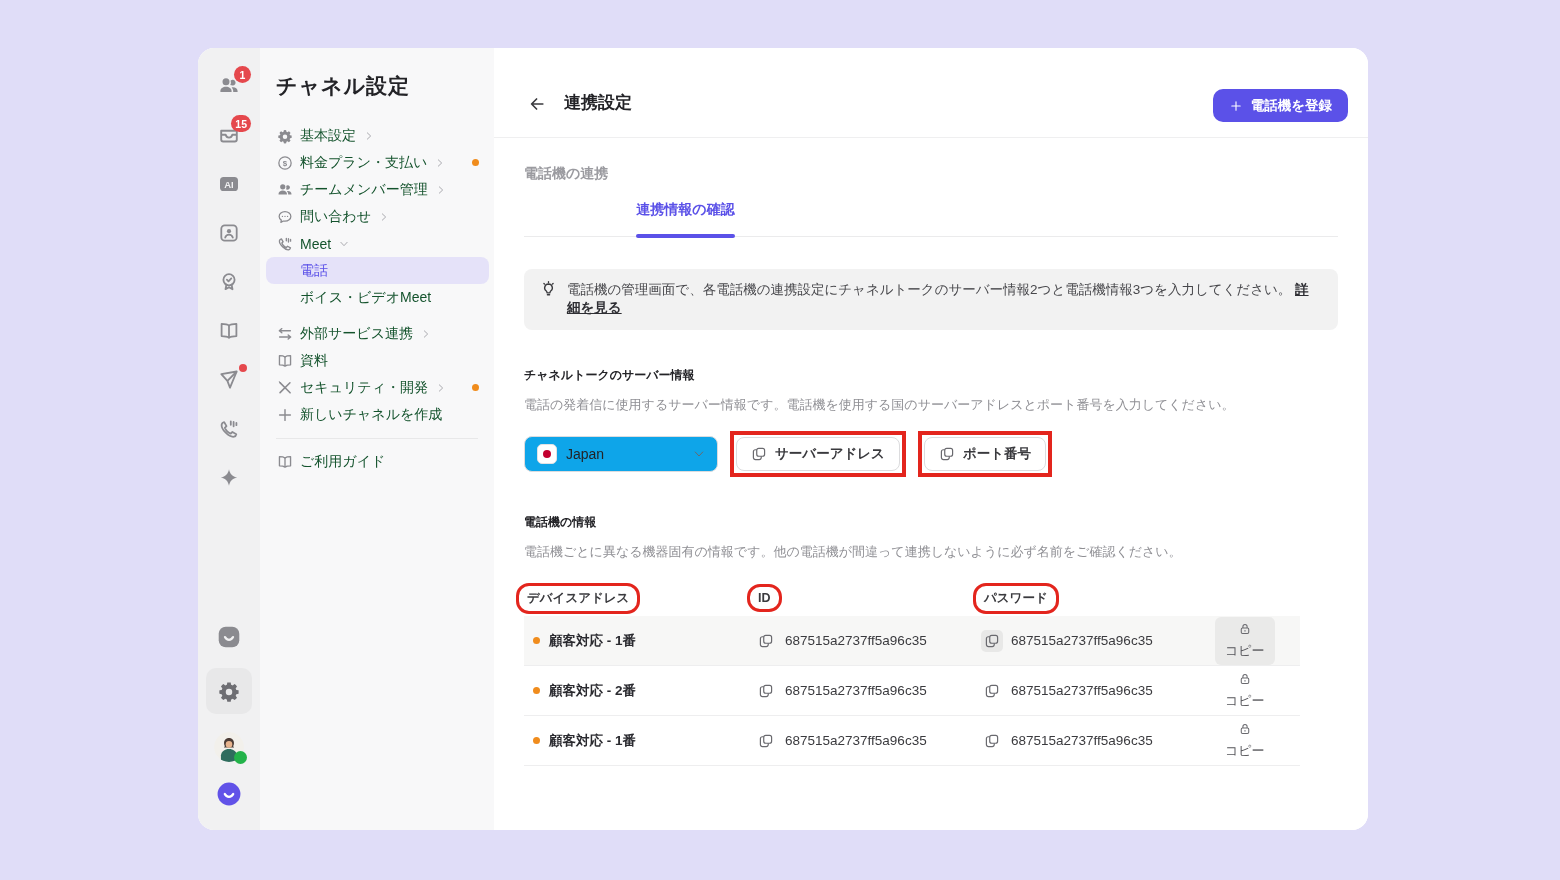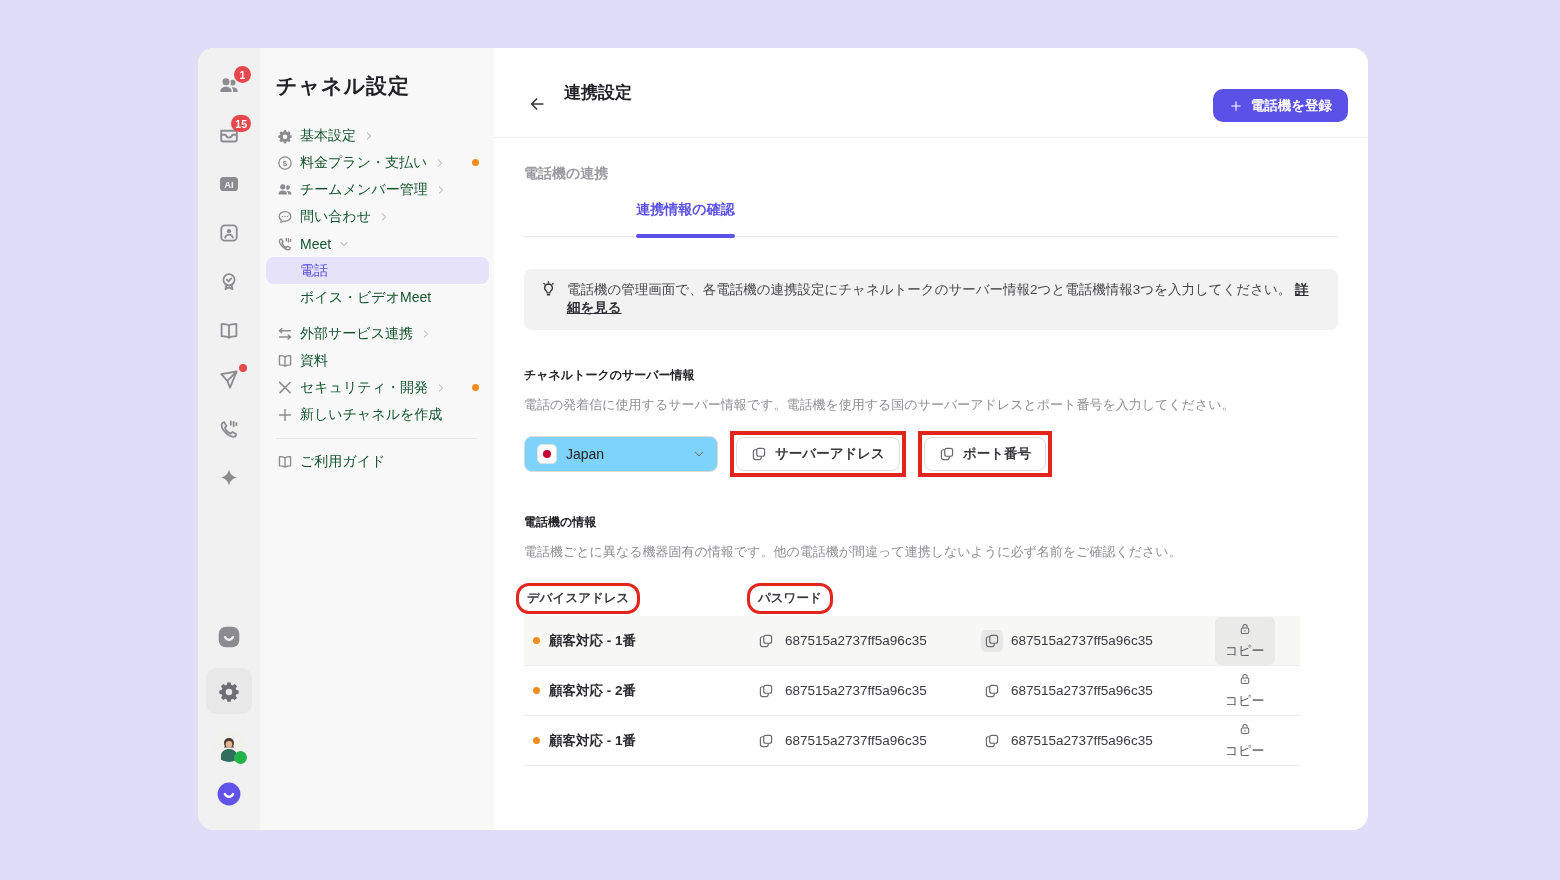--- a/index.html
+++ b/index.html
@@ -41,38 +41,38 @@
   .sb-dot { width:7px; height:7px; border-radius:50%; background:#F08C1D; position:absolute; right:15px; top:10px; }
   .sb-child { padding-left:40px; }
   .sb-selected { background:#E5E2F9; border-radius:8px; margin:0 5px 0 6px; padding-left:34px; color:#5B51E8; font-weight:500; }
   .sb-divider { height:1px; background:#E8E8E9; margin:10px 16px 9px; }
   .sb-gap { height:9px; }
   
   .main { flex:1; background:#fff; display:flex; flex-direction:column; }
   .main-header { height:90px; position:relative; border-bottom:1px solid #EFEFF0; flex-shrink:0; }
   .back-btn { position:absolute; left:33px; top:46px; width:20px; height:20px; color:#3A3A3E; cursor:pointer; }
   .back-btn svg { width:20px; height:20px; }
-  .page-title { position:absolute; left:70px; top:33px; font-size:17px; font-weight:bold; color:#232327; }
+  .page-title { position:absolute; left:70px; top:43px; font-size:17px; font-weight:bold; color:#232327; }
   .register-btn { position:absolute; right:20px; top:41px; height:33px; border-radius:10px; background:#5B51E8; color:#fff;
     font-size:13.5px; font-weight:bold; display:flex; align-items:center; gap:8px; padding:0 16px; border:none; cursor:pointer; }
   .register-btn svg { width:14px; height:14px; }
   .content { padding:0 30px; }
   .tabs { display:flex; gap:28px; margin-top:27px; border-bottom:1px solid #EBEBEC; width:814px; }
   .tab { padding-bottom:17px; font-size:14px; font-weight:bold; color:#9B9BA0; position:relative; cursor:pointer; }
   .tab.active { color:#5B51E8;margin-top:36px; }
   .tab.active::after { content:""; position:absolute; left:0; right:0; bottom:-2px; height:4px; background:#5B51E8; border-radius:3px; }
   .notice { margin-top:32px; width:814px; background:#F2F2F2; border-radius:8px; padding:12px 18px 13px 15px;
     display:flex; gap:9px; font-size:13.5px; line-height:18px; color:#47474B; }
   .notice .bulb { width:19px; height:19px; color:#3A3A3E; flex-shrink:0; margin-top:-1px; }
   .notice .bulb svg { width:19px; height:19px; }
   .notice a { color:#2E2E33; font-weight:bold; text-decoration:underline; cursor:pointer; }
   .sec-title { font-size:12px; font-weight:bold; color:#232327; margin-top:37px; }
   .sec-desc { font-size:13px; color:#8F8F94; margin-top:12px; }
   .controls { margin-top:17px; display:flex; align-items:center; gap:12px; }
-  .country-select { width:194px; height:36px; border:1px solid #DCDCDE; border-radius:8px; background:#7dd3fc;
+  .country-select { width:194px; height:36px; border:1px solid #DCDCDE; border-radius:8px; background:#0ea5e9;
     display:flex; align-items:center; gap:9px; padding:0 12px; cursor:pointer; }
   .flag-jp { width:20px; height:20px; background:#fff; border:1px solid #E2E2E4; border-radius:5px; position:relative; flex-shrink:0; }
   .flag-jp::after { content:""; position:absolute; left:5px; top:5px; width:8px; height:8px; border-radius:50%; background:#C3002F; }
   .country-label { font-size:14px; color:#232327; }
   .country-select .chevd { margin-left:auto; color:#6A6A6F; width:12px; height:12px; }
   .country-select .chevd svg { width:12px; height:12px; display:block; }
   .red-ring { border:4px solid #E3251D; border-radius:0; padding:2px; }
   .copy-btn { height:34px; border:1px solid #DCDCDE; border-radius:8px; background:#fff; display:flex; align-items:center;
     gap:8px; padding:0 14px; font-size:13.5px; font-weight:bold; color:#3A3A3E; cursor:pointer; }
   .copy-btn svg { width:16px; height:16px; color:#6A6A6F; }
@@ -468,20 +468,21 @@
           </button>
         </div>
       </div>
 
       <div class="sec-title">電話機の情報</div>
       <div class="sec-desc">電話機ごとに異なる機器固有の情報です。他の電話機が間違って連携しないように必ず名前をご確認ください。</div>
 
       <div class="table">
         <div class="t-head">
           <div><span class="hdr-ring"><span>デバイスアドレス</span></span></div>
+          <div><span class="hdr-ring"><span>ID</span></span></div>
           <div><span class="hdr-ring"><span>パスワード</span></span></div>
         </div>
 
         <div class="t-row hl">
           <div class="cell-name">
             <span class="dot-orange"></span>
             <span>顧客対応 - 1番</span>
           </div>
           <div class="cell-val">
             <span class="cp-ic">

